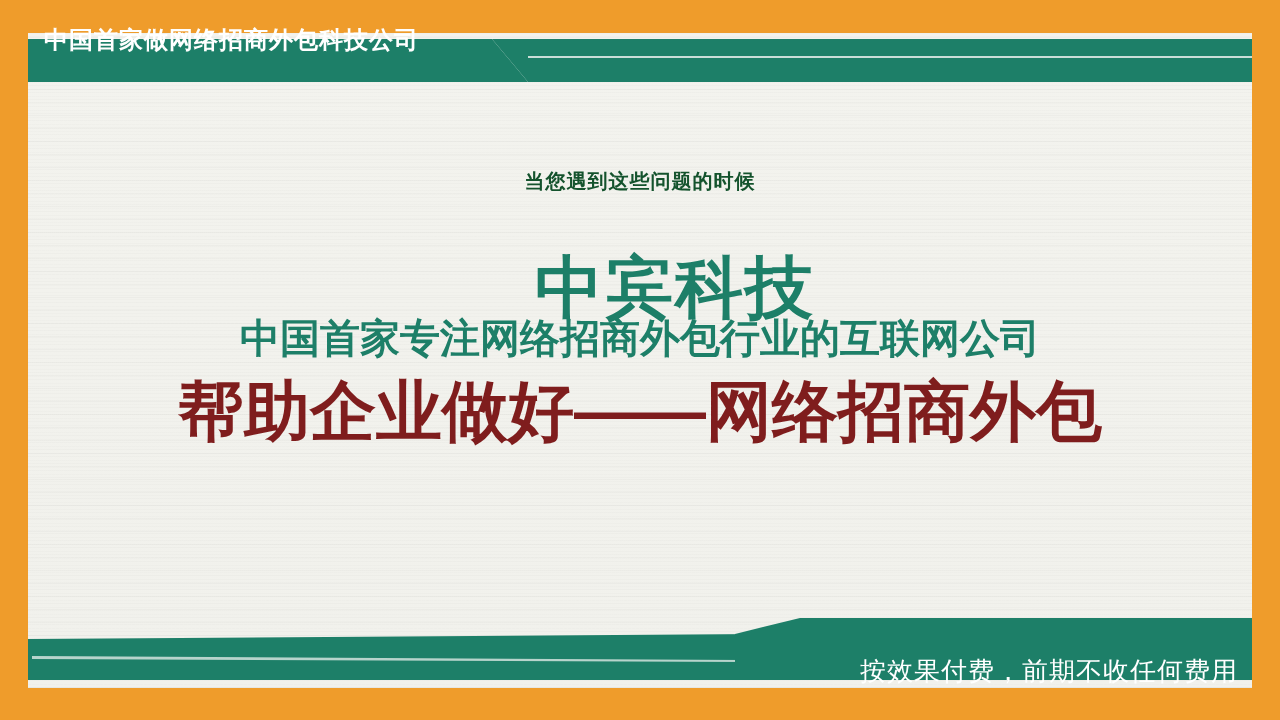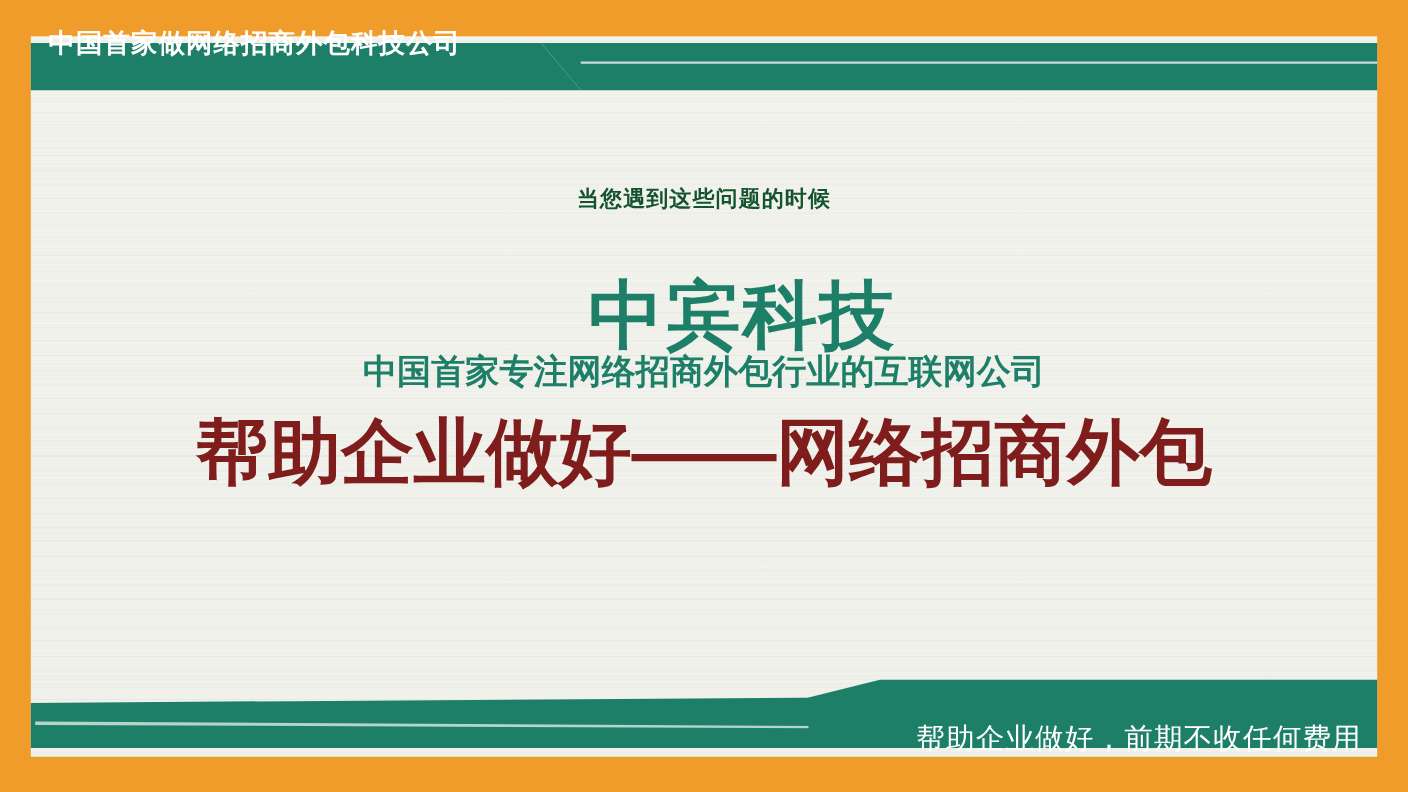--- a/index.html
+++ b/index.html
@@ -128,21 +128,21 @@
     letter-spacing: 2px;
     line-height: 78px;
     margin-left: 35px;
   }
 
   .subtitle {
     position: absolute;
     left: 0;
     top: 285px;
     width: 100%;
-    font-size: 31px;
+    font-size: 40px;
     font-weight: bold;
     color: #1d7f68;
     letter-spacing: 0px;
     line-height: 40px;
   }
 
   .headline {
     position: absolute;
     left: 0;
     top: 337px;
@@ -186,16 +186,16 @@
 
   <div class="footer-wrap">
     <svg width="1280" height="120" viewBox="0 0 1280 120" xmlns="http://www.w3.org/2000/svg">
 
       <path d="M28,39 L760,34 L760,80 L28,80 Z" fill="#1d7f68"></path>
 
       <path d="M32,56 L745,60 L745,62 L32,59 Z" fill="#c9ded7" opacity="0.9"></path>
 
       <path d="M735,34 L800,18 L1252,18 L1252,80 L735,80 Z" fill="#1d7f68"></path>
     </svg>
-    <div class="footer-text">帮助企业做好，前期不收任何费用</div>
+    <div class="footer-text">按效果付费，前期不收任何费用</div>
   </div>
 
 </div>
 
 </body></html>

